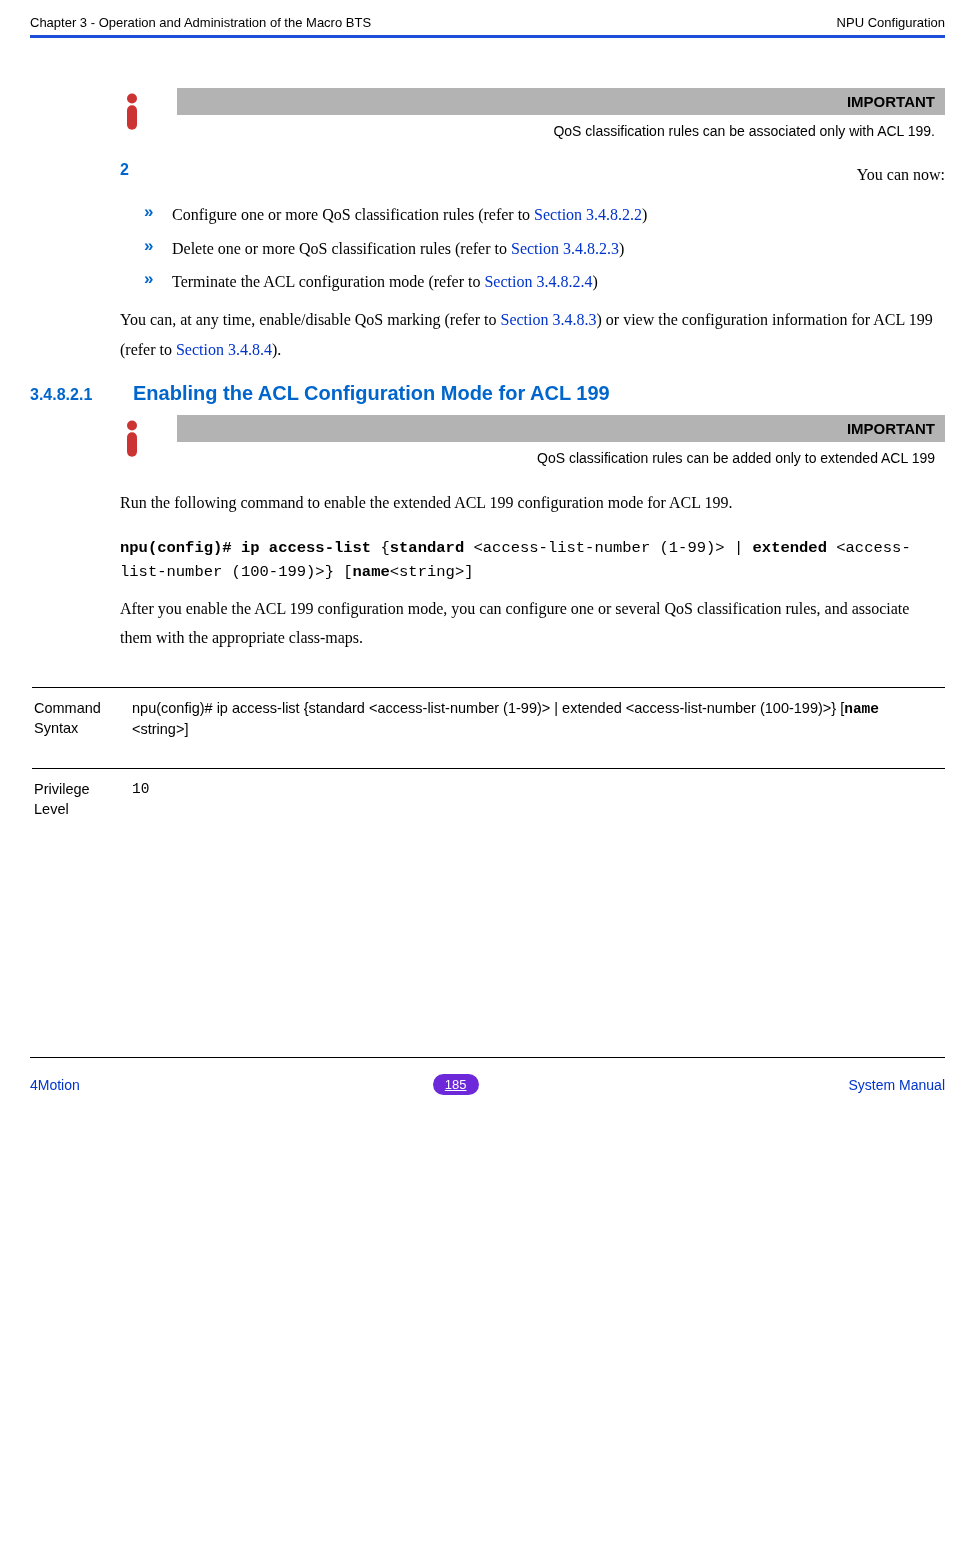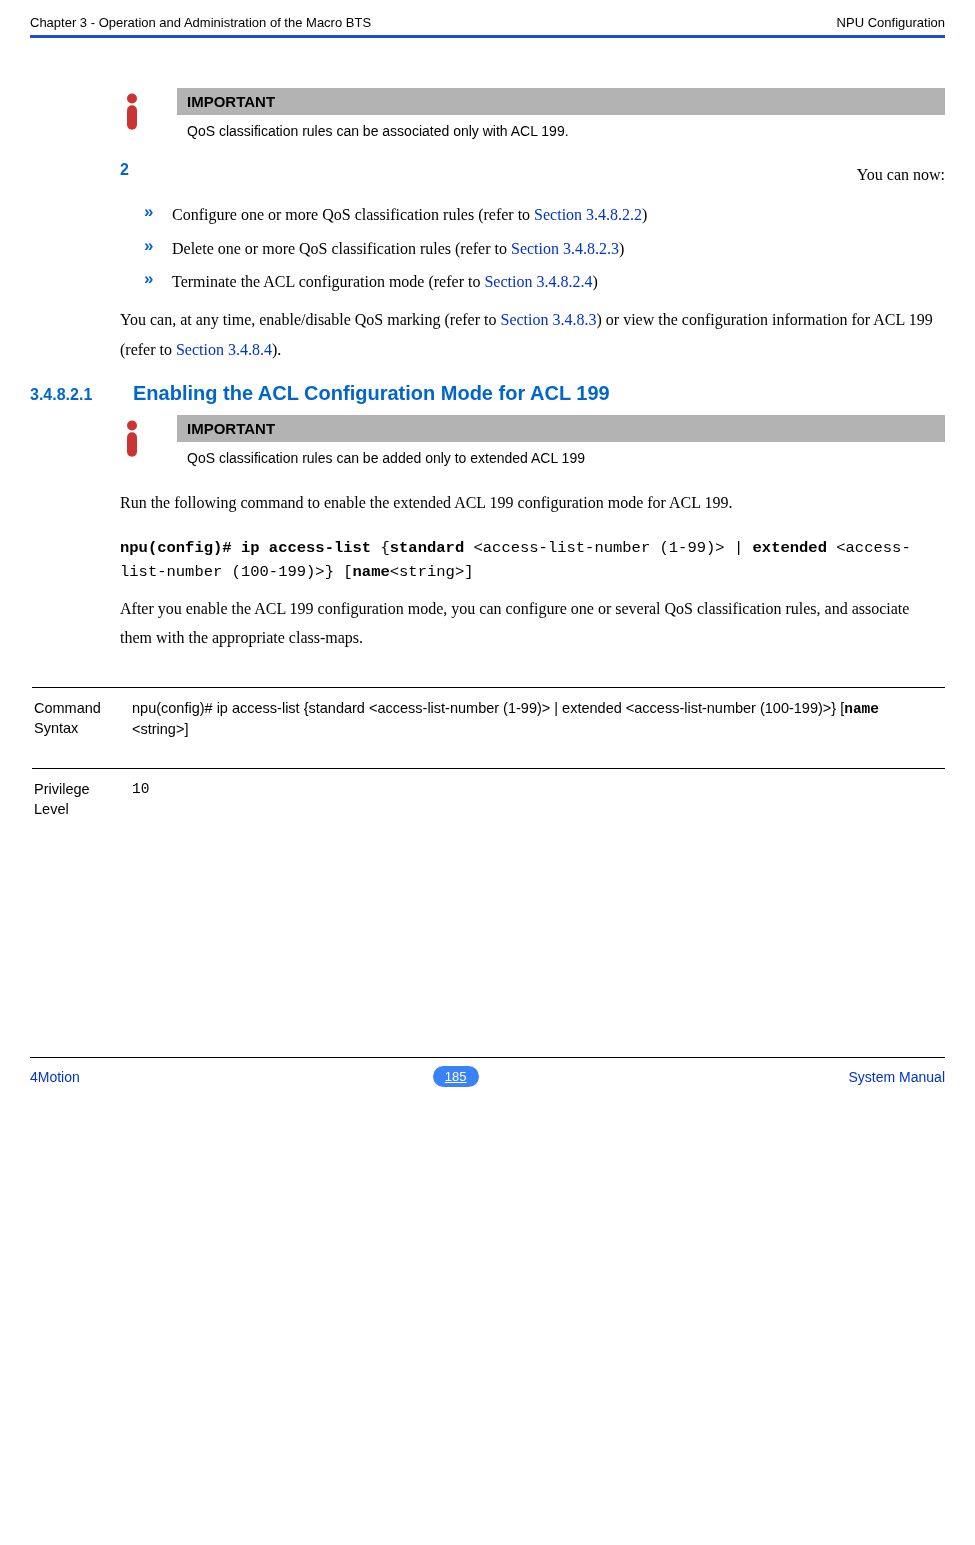--- a/index.html
+++ b/index.html
@@ -23,20 +23,21 @@
     border-bottom: 3px solid #1d4ed8;
   }
   .main {
     padding-top: 50px;
     padding-left: 90px;
   }
   .callout {
     display: flex;
     margin-bottom: 20px;
     margin-left: -3px;
+    text-align: right;
   }
   .callout-icon {
     flex: 0 0 60px;
     display: flex;
     align-items: flex-start;
     padding-top: 5px;
   }
   .callout-icon svg { width: 30px; height: 40px; }
   .callout-body { flex: 1; }
   .callout-title {
@@ -121,31 +122,31 @@
     line-height: 1.4;
   }
   .info-table td.lab {
     width: 90px;
   }
   .info-table .mono { font-family: 'Courier New', monospace; }
   .footer {
     position: relative;
     margin-top: 210px;
     border-top: 1px solid #000;
-    padding-top: 8px;
+    padding-top: 16px;
     display: flex;
     justify-content: space-between;
     align-items: center;
     font-family: Arial, Helvetica, sans-serif;
     font-size: 14px;
   }
   .footer-left { color: #0033cc; }
   .footer-right { color: #0033cc; margin-left: 17px; }
   .page-pill {
-    background: #3b82f6;
+    background: #6d28d9;
     color: #fff;
     border-radius: 14px;
     padding: 3px 12px;
     font-size: 13px;
     text-decoration: underline;
   }
 </style>
 </head>
 <body>
 

